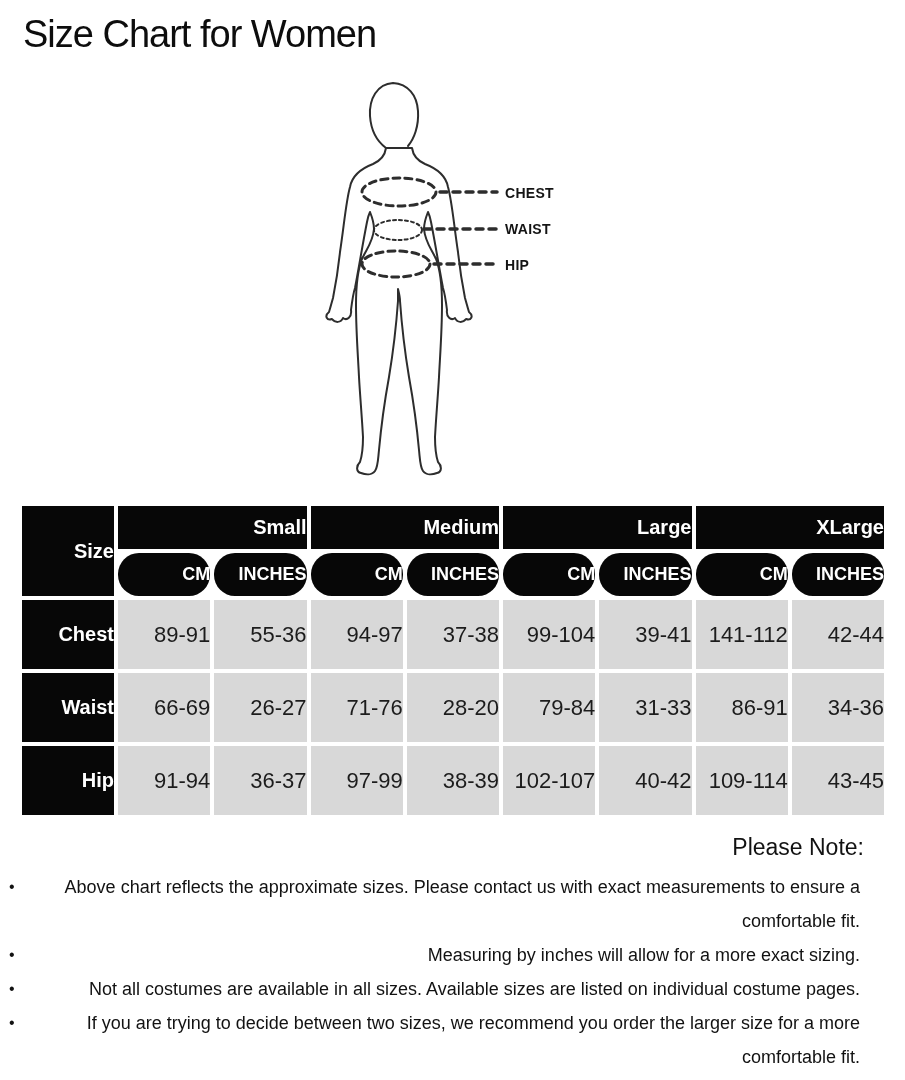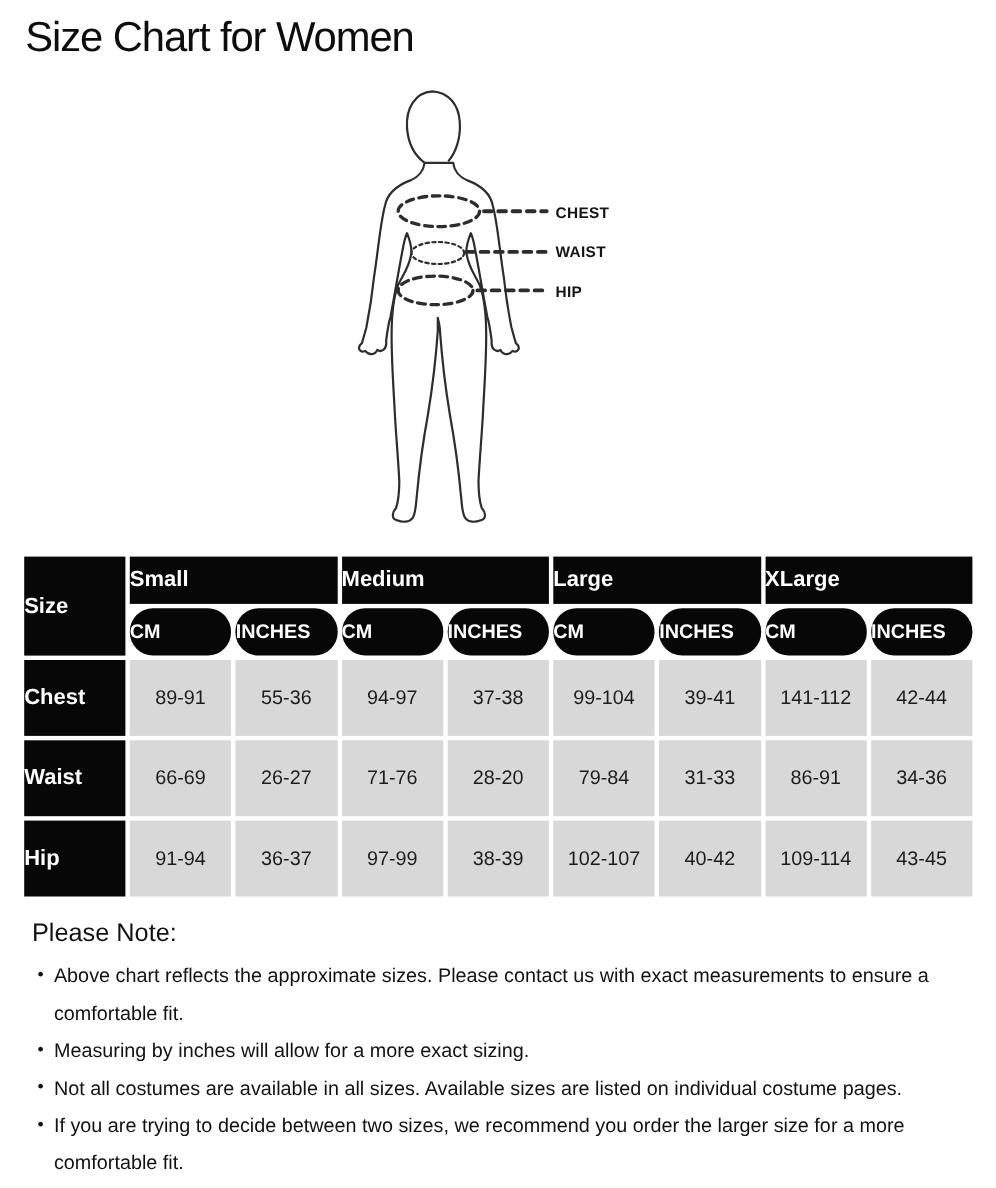--- a/index.html
+++ b/index.html
@@ -33,33 +33,33 @@
   .fig-label.chest{left:505px;top:186px;}
   .fig-label.waist{left:505px;top:222px;}
   .fig-label.hip{left:505px;top:258px;}
 
   table.size-table{
     position:absolute;left:18px;top:502px;width:870px;
     border-collapse:separate;border-spacing:4px;table-layout:fixed;
   }
   .size-table th{
     background:var(--table-header-bg);color:var(--table-header-text);
-    text-align:left;vertical-align:middle;font-weight:bold;padding:0;
+    text-align:right;vertical-align:middle;font-weight:bold;padding:0;
   }
   .size-table thead tr th{height:43px;}
   .size-table .corner{font-size:20px;}
   .size-table .group-row th{font-size:20px;}
   .size-table .unit-row th{font-size:18px;border-radius:21px;}
   .size-table tbody th{font-size:20px;height:69px;}
   .size-table tbody td{
     background:var(--table-cell-bg);color:#1c1c1c;
-    text-align:center;vertical-align:middle;font-size:18px;height:69px;padding:0;
-  }
-
-  .notes{position:absolute;left:29px;top:833px;width:860px;}
+    text-align:right;vertical-align:middle;font-size:22px;height:69px;padding:0;
+  }
+
+  .notes{position:absolute;left:4px;top:833px;width:860px;text-align:right;}
   .notes-heading{font-size:23px;line-height:28px;font-weight:normal;margin:0;color:#121212;}
   .note-list{margin-top:9px;}
   .note-item{
     position:relative;padding-left:20px;width:856px;
     font-size:18px;line-height:34px;color:#121212;
   }
   .note-bullet{
     position:absolute;left:5px;top:0;font-size:16px;line-height:34px;color:#121212;
   }
 </style>

